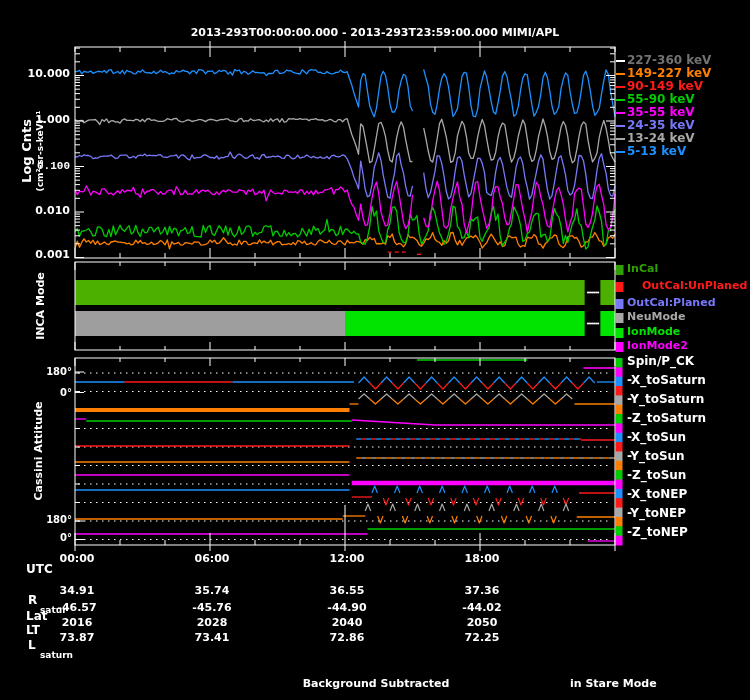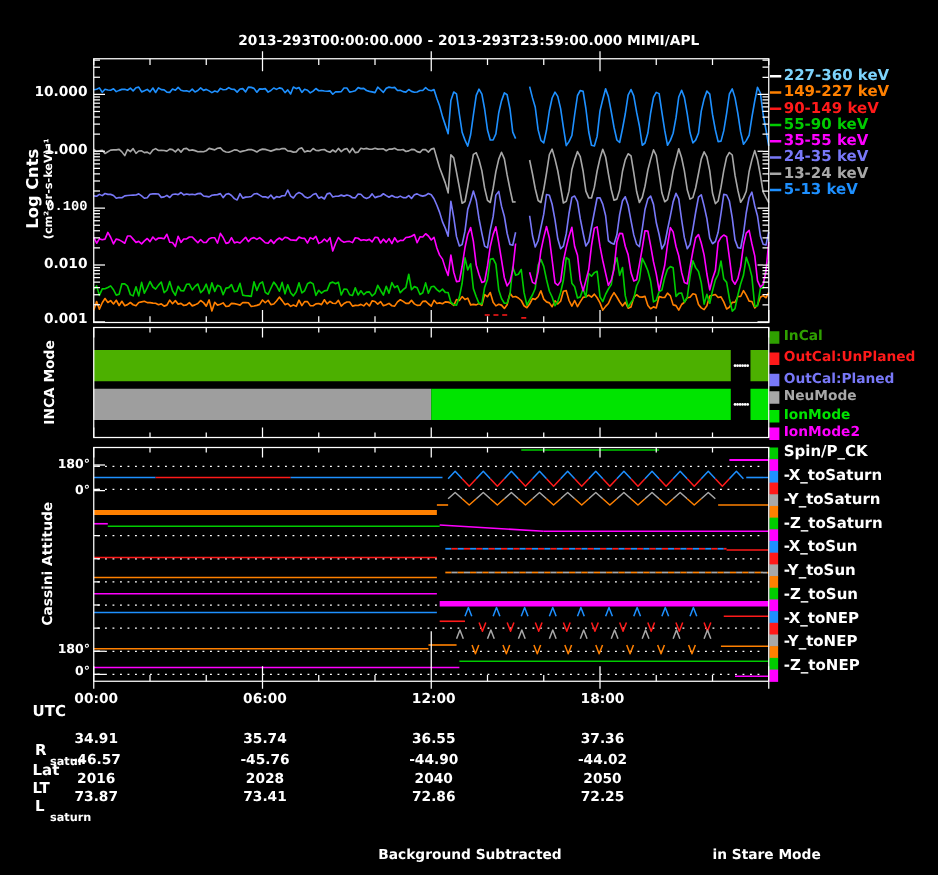--- a/index.html
+++ b/index.html
@@ -486,31 +486,31 @@
     <span class="sub" style="font-size:9px;">(cm²-sr-s-keV)⁻¹</span>
   </div>
   <div class="vlab" style="left:40px;top:306px;font-size:11px;">INCA Mode</div>
   <div class="vlab" style="left:38px;top:451px;font-size:11px;">Cassini Attitude</div>
 
   <div class="t rt" style="left:40px;top:366px;width:32px;font-size:10px;">180°</div>
   <div class="t rt" style="left:40px;top:387px;width:32px;font-size:10px;">0°</div>
   <div class="t rt" style="left:40px;top:514px;width:32px;font-size:10px;">180°</div>
   <div class="t rt" style="left:40px;top:532px;width:32px;font-size:10px;">0°</div>
 
-  <div class="t" style="left: 627px; top: 54px; font-size: 12px; color: #7dd3fc;">227-360 keV</div>
+  <div class="t" style="left: 627px; top: 54px; font-size: 12px; color: #737373;">227-360 keV</div>
   <div class="t" style="left: 627px; top: 67px; font-size: 12px; color: rgb(255, 128, 0);">149-227 keV</div>
   <div class="t" style="left: 627px; top: 80px; font-size: 12px; color: rgb(255, 26, 26);">90-149 keV</div>
   <div class="t" style="left: 627px; top: 93px; font-size: 12px; color: rgb(0, 204, 0); text-align: center;">55-90 keV</div>
   <div class="t" style="left: 627px; top: 106px; font-size: 12px; color: rgb(255, 0, 255);">35-55 keV</div>
   <div class="t" style="left: 627px; top: 119px; font-size: 12px; color: rgb(120, 120, 248);">24-35 keV</div>
   <div class="t" style="left: 627px; top: 132px; font-size: 12px; color: rgb(168, 168, 168);">13-24 keV</div>
   <div class="t" style="left: 627px; top: 145px; font-size: 12px; color: rgb(30, 144, 255);">5-13 keV</div>
 
   <div class="t" style="left: 627px; top: 263px; font-size: 11px; color: rgb(47, 160, 0);">InCal</div>
-  <div class="t" style="left: 627px; top: 280px; font-size: 11px; color: rgb(255, 26, 26);">OutCal:UnPlaned</div>
+  <div class="t" style="left: 642px; top: 280px; font-size: 11px; color: rgb(255, 26, 26);">OutCal:UnPlaned</div>
   <div class="t" style="left: 627px; top: 297px; font-size: 11px; color: rgb(120, 120, 248);">OutCal:Planed</div>
   <div class="t" style="left: 627px; top: 311px; font-size: 11px; color: rgb(168, 168, 168);">NeuMode</div>
   <div class="t" style="left: 627px; top: 326px; font-size: 11px; color: rgb(0, 228, 0);">IonMode</div>
   <div class="t" style="left: 627px; top: 340px; font-size: 11px; color: rgb(255, 0, 255);">IonMode2</div>
 
   <div class="t" style="left:627px;top:355px;font-size:12px;">Spin/P_CK</div>
   <div class="t" style="left:627px;top:374px;font-size:12px;">-X_toSaturn</div>
   <div class="t" style="left:627px;top:393px;font-size:12px;text-align:center;">-Y_toSaturn</div>
   <div class="t" style="left:627px;top:412px;font-size:12px;">-Z_toSaturn</div>
   <div class="t" style="left:627px;top:431px;font-size:12px;">-X_toSun</div>

